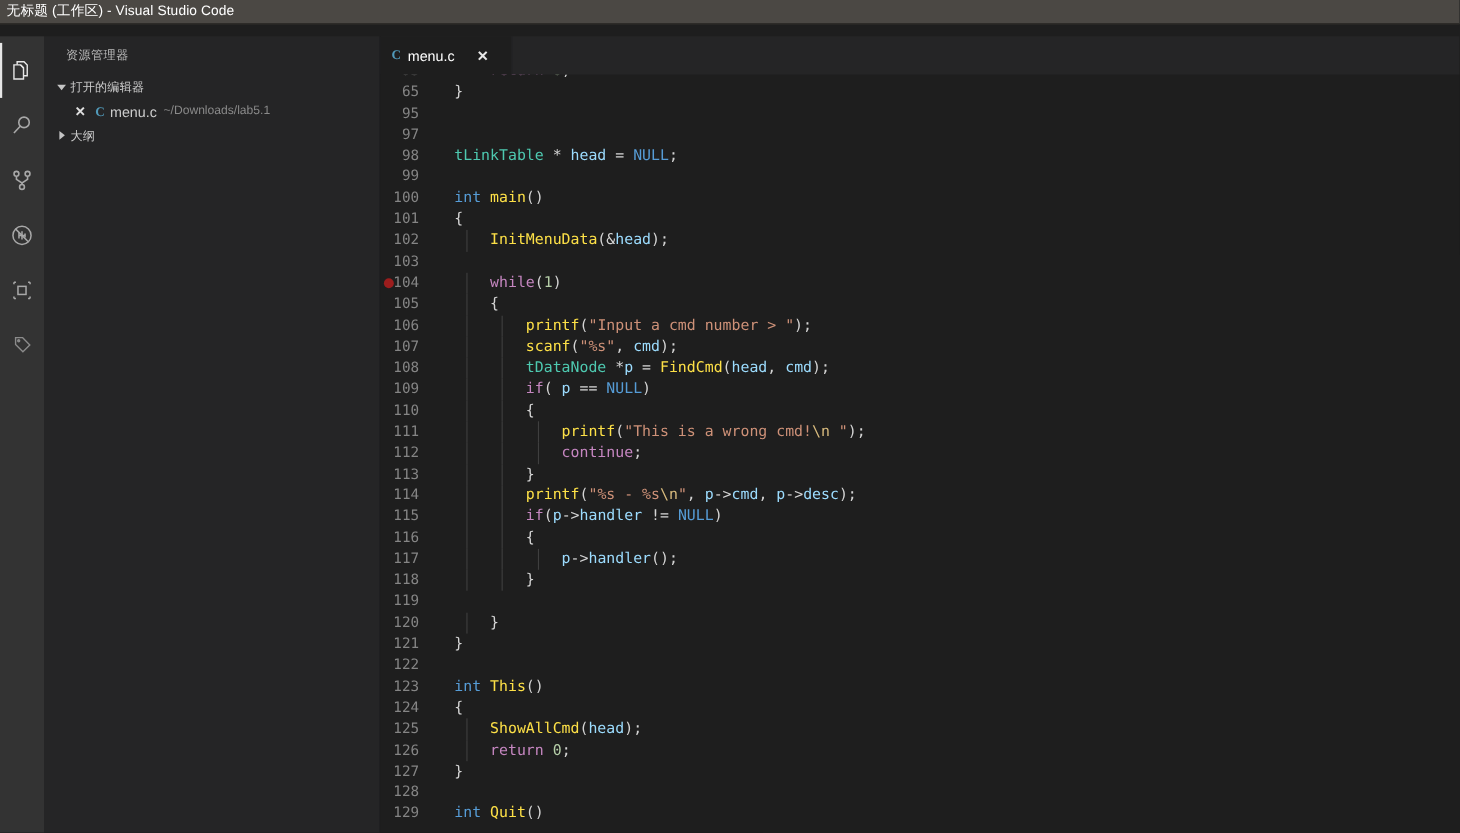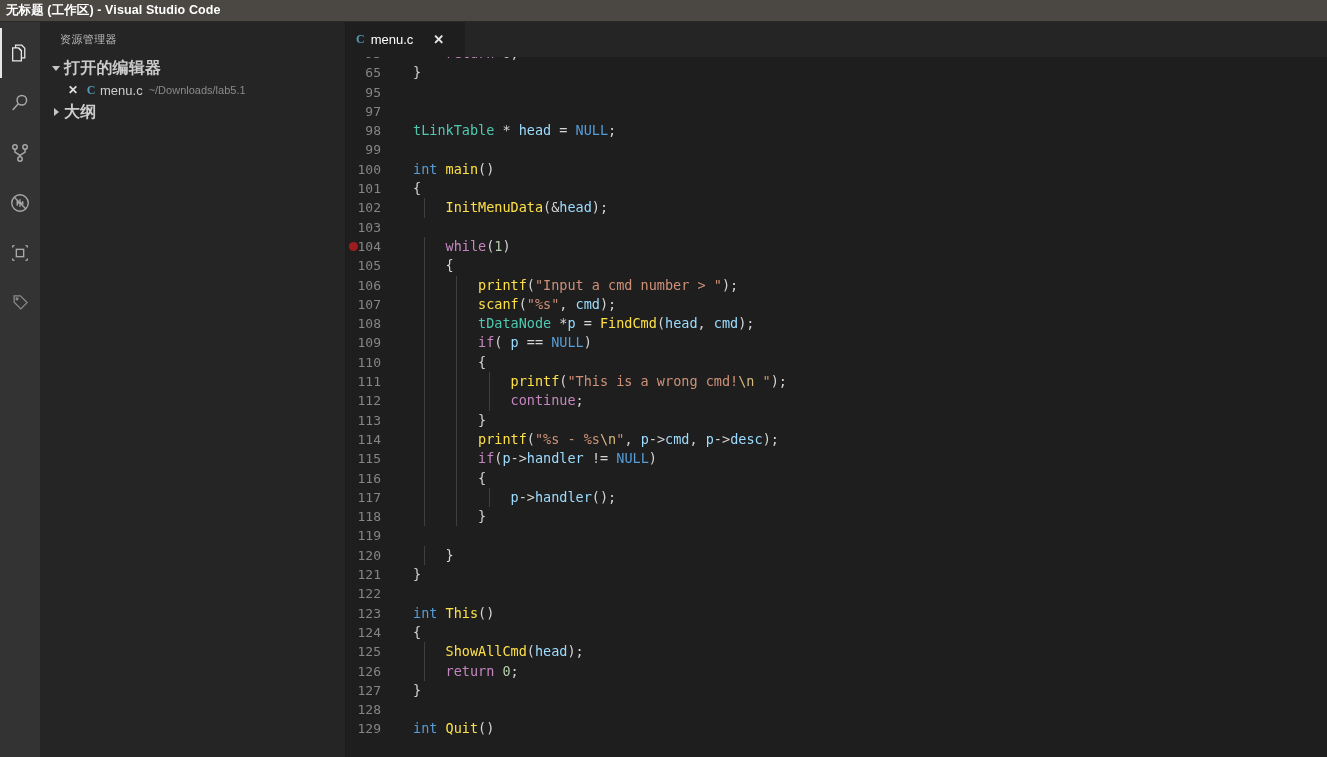--- a/index.html
+++ b/index.html
@@ -13,26 +13,26 @@
 
   
   .titlebar {
     height: 22px; flex: 0 0 22px;
     background: #4b4844;
     display: flex; align-items: center;
     padding-left: 6px;
     border-bottom: 1px solid #2b2926;
   }
   .titlebar-text {
-    font-size: 12.5px; font-weight: bold; color: #ffffff;
+    font-size: 12.5px; font-weight: normal; color: #ffffff;
     letter-spacing: 0.1px; white-space: nowrap;
   }
 
   
-  .body-row { flex: 1 1 auto; display: flex; min-height: 0; }
+  .body-row { flex: 1 1 auto; display: flex; min-height: 0; margin-top: 11px; }
 
   
   .activitybar {
     width: 40px; flex: 0 0 40px;
     background: #333333;
     display: flex; flex-direction: column; align-items: center;
     padding-top: 6px;
   }
   .act-item {
     width: 40px; height: 50px;
@@ -58,21 +58,21 @@
     padding-left: 20px;
     font-size: 11px; color: #bbbbbb;
     letter-spacing: 0.4px;
   }
   .tree { padding-top: 0px; }
   .tree-row {
     height: 22px; display: flex; align-items: center;
     font-size: 13px; color: #cccccc; white-space: nowrap;
   }
   .tree-row.section { padding-left: 8px; font-weight: bold; font-size: 11px; letter-spacing: .2px; }
-  .tree-row.section .lbl { font-size: 16px; font-weight: bold; color: #cccccc; }
+  .tree-row.section .lbl { font-size: 11px; font-weight: normal; color: #cccccc; }
   .twisty {
     width: 16px; flex: 0 0 16px; display: flex;
     align-items: center; justify-content: center;
     color: #b9b9b9;
   }
   .twisty svg { display: block; }
   .file-row { padding-left: 24px; }
   .close-x {
     width: 18px; flex: 0 0 18px; display: flex;
     align-items: center; justify-content: center;

